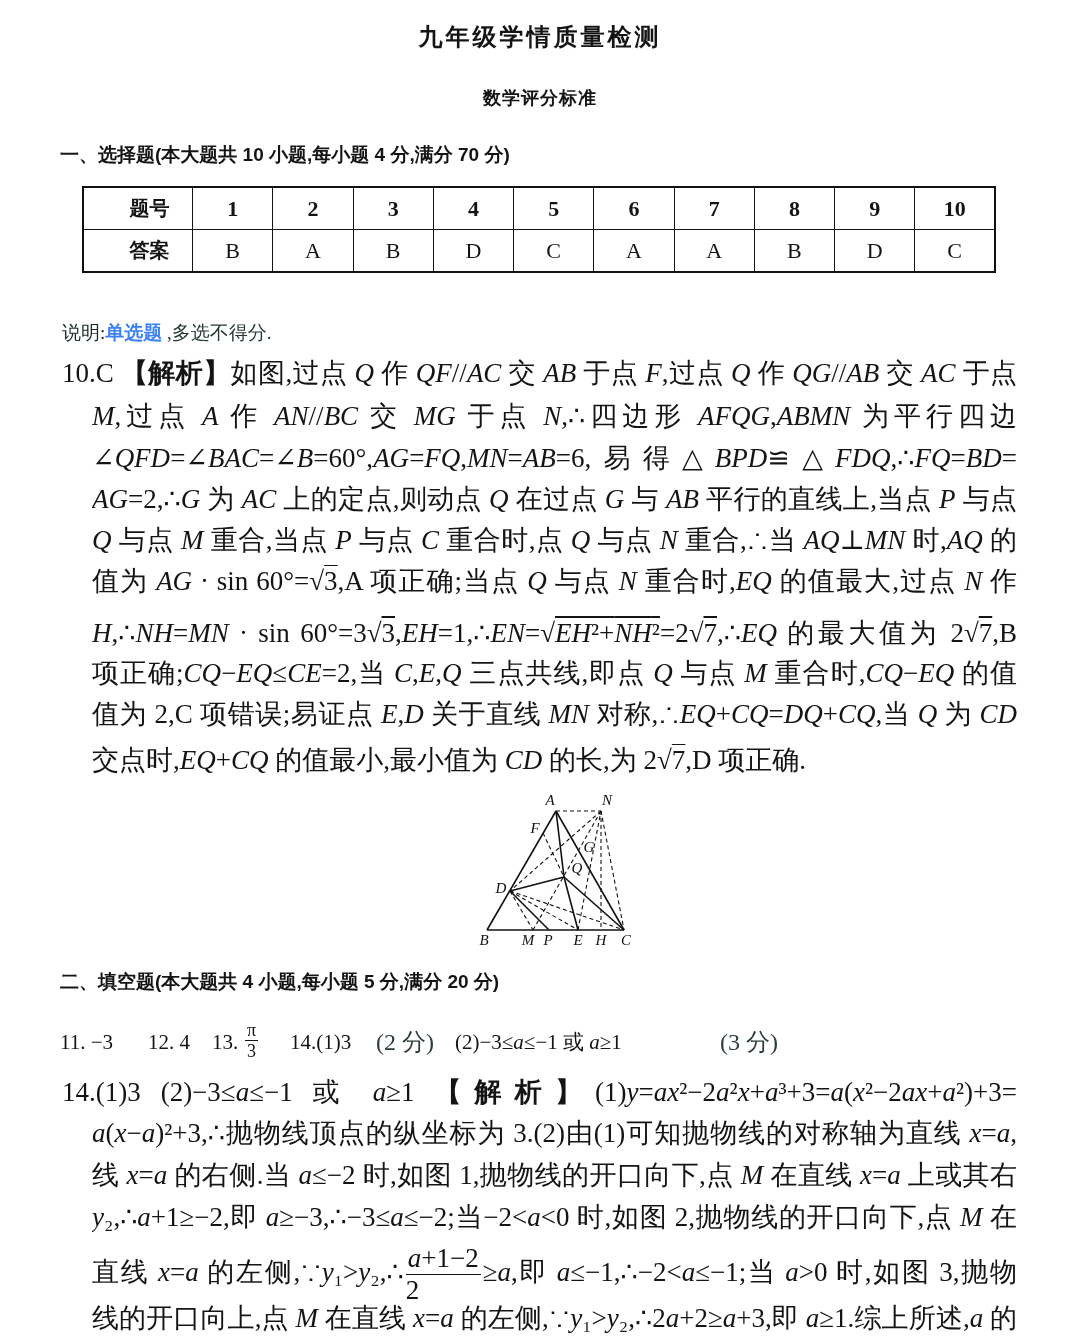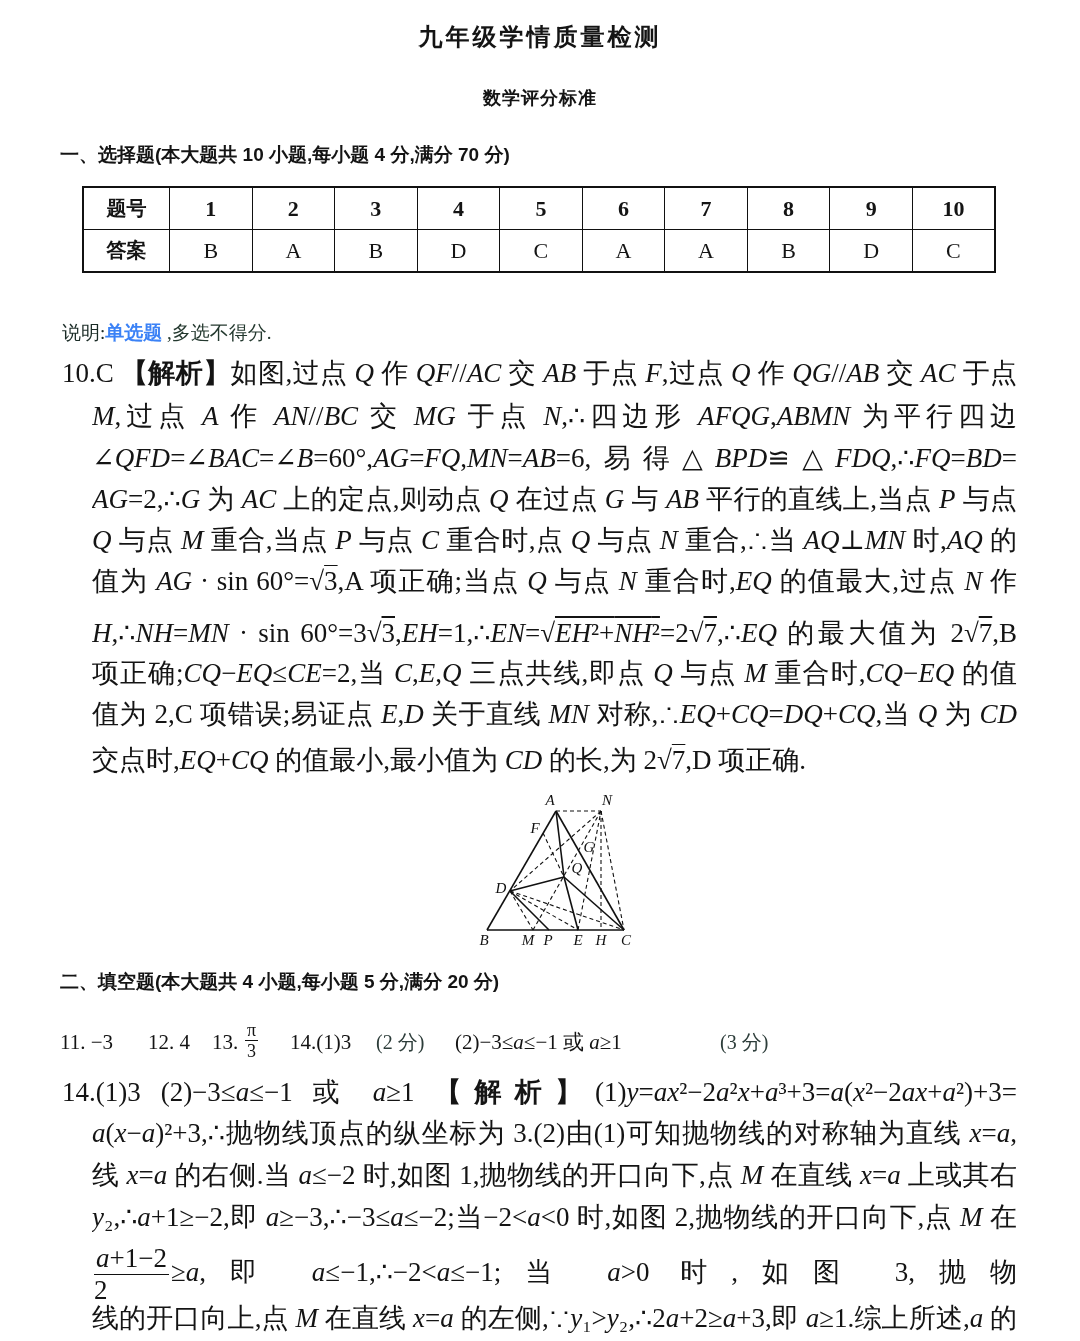--- a/index.html
+++ b/index.html
@@ -27,21 +27,21 @@
     table.answers {
       position: absolute; left: 82px; top: 186px; width: 914px;
       border-collapse: collapse; border: 2px solid #111; table-layout: fixed;
     }
     table.answers td {
       border: 1.5px solid #111; height: 41px; text-align: center; vertical-align: middle;
       font-size: 22px; padding: 0;
     }
     table.answers td.rowhead {
       width: 85px; font-family: "Liberation Sans", "DejaVu Sans", sans-serif;
-      font-weight: bold; font-size: 20px;
+      font-weight: bold; font-size: 20px; padding-left: 23px;
     }
     table.answers tr.nums td.num { font-weight: bold; }
     .note { left: 62px; top: 320px; font-size: 19px; line-height: 26px; white-space: nowrap; }
     .note .lbl { color: #1a2b26; }
     .note .hl { color: #3b82f6; font-weight: bold; }
     .note .rest { color: #24392f; }
     .line {
       position: absolute; left: 92px; width: 925px; height: 32px; line-height: 32px;
       font-size: 27px; text-align: justify; text-align-last: justify; overflow: hidden;
     }
@@ -49,21 +49,21 @@
     .line.last { text-align-last: left; }
     .bold { font-weight: bold; }
     i { font-style: italic; }
     .ov { text-decoration: overline; }
     .radicand { text-decoration: overline; }
     .frac { display: inline-block; vertical-align: middle; text-align: center; line-height: 1.15; margin: 0 2px; }
     .frac .num { display: block; border-bottom: 1.4px solid #111; padding: 0 2px; }
     .frac .den { display: block; }
     .ansline { left: 0; top: 1020px; width: 1080px; height: 44px; }
     .ansline .it { position: absolute; top: 6px; font-size: 21px; line-height: 32px; white-space: nowrap; }
-    .ansline .score { color: #2d3d3a; font-size: 20px; }
+    .ansline .score { color: #2d3d3a; font-size: 24px; }
     .ansline .frac13 { position: absolute; left: 243px; top: 0px; font-size: 18px; line-height: 20px; }
     .ansline .frac13 .num { border-bottom: 1.2px solid #111; }
     .fracline { height: 62px; line-height: 62px; }
     #figure { position: absolute; left: 470px; top: 790px; width: 175px; height: 160px; }
     #figure text { font-family: "Liberation Serif", "DejaVu Serif", serif; font-style: italic; font-size: 15px; fill: #111; }
   </style>
 </head>
 <body>
 
 <div class="abs title">九年级学情质量检测</div>
@@ -172,15 +172,15 @@
 </div>
 
 <div class="line first" style="top:1076px">
   <span>14.(1)3  (2)−3≤<i>a</i>≤−1 或 <i>a</i>≥1</span>
   <span class="bold">【解析】</span><span>(1)<i>y</i>=<i>ax</i>²−2<i>a</i>²<i>x</i>+<i>a</i>³+3=<i>a</i>(<i>x</i>²−2<i>ax</i>+<i>a</i>²)+3=</span>
 </div>
 <div class="line" style="top:1117px"><i>a</i>(<i>x</i>−<i>a</i>)²+3,∴抛物线顶点的纵坐标为 3.(2)由(1)可知抛物线的对称轴为直线 <i>x</i>=<i>a</i>,点 <i>N</i> 在直</div>
 <div class="line" style="top:1159px">线 <i>x</i>=<i>a</i> 的右侧.当 <i>a</i>≤−2 时,如图 1,抛物线的开口向下,点 <i>M</i> 在直线 <i>x</i>=<i>a</i> 上或其右侧,∵<i>y</i>₁&gt;</div>
 <div class="line" style="top:1201px"><i>y</i>₂,∴<i>a</i>+1≥−2,即 <i>a</i>≥−3,∴−3≤<i>a</i>≤−2;当−2&lt;<i>a</i>&lt;0 时,如图 2,抛物线的开口向下,点 <i>M</i> 在</div>
 <div class="line fracline" style="top:1241px">
-  <span class="frac"><span class="num"><i>a</i>+1−2</span><span class="den">2</span></span><span>≥<i>a</i>,即 <i>a</i>≤−1,∴−2&lt;<i>a</i>≤−1;当 <i>a</i>&gt;0 时,如图 3,抛物</span>
+  <span>直线 <i>x</i>=<i>a</i> 的左侧,∵<i>y</i>₁&gt;<i>y</i>₂,∴</span><span class="frac"><span class="num"><i>a</i>+1−2</span><span class="den">2</span></span><span>≥<i>a</i>,即 <i>a</i>≤−1,∴−2&lt;<i>a</i>≤−1;当 <i>a</i>&gt;0 时,如图 3,抛物</span>
 </div>
 <div class="line" style="top:1302px">线的开口向上,点 <i>M</i> 在直线 <i>x</i>=<i>a</i> 的左侧,∵<i>y</i>₁&gt;<i>y</i>₂,∴2<i>a</i>+2≥<i>a</i>+3,即 <i>a</i>≥1.综上所述,<i>a</i> 的取值</div>
 
 </body></html>

